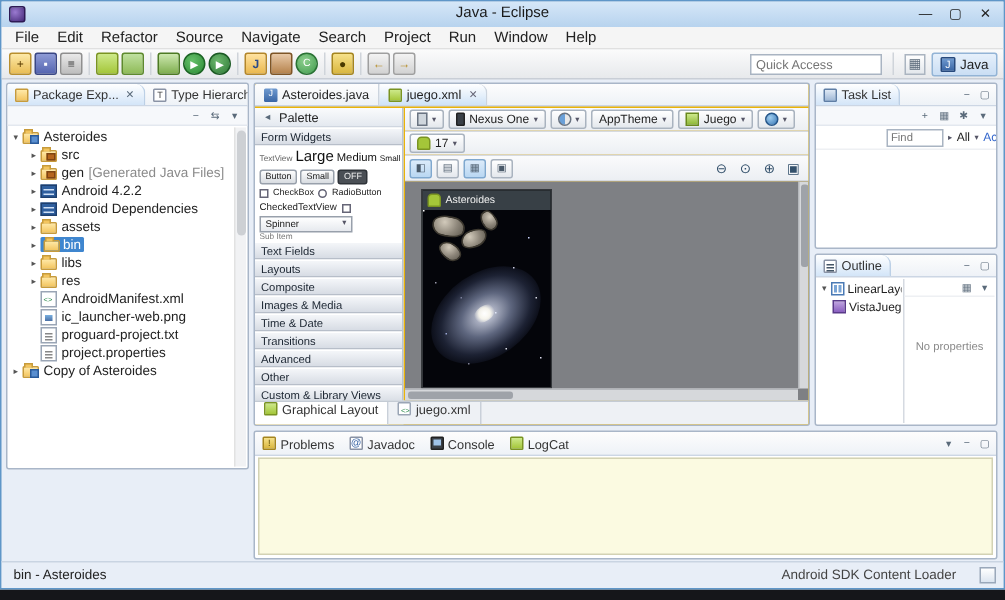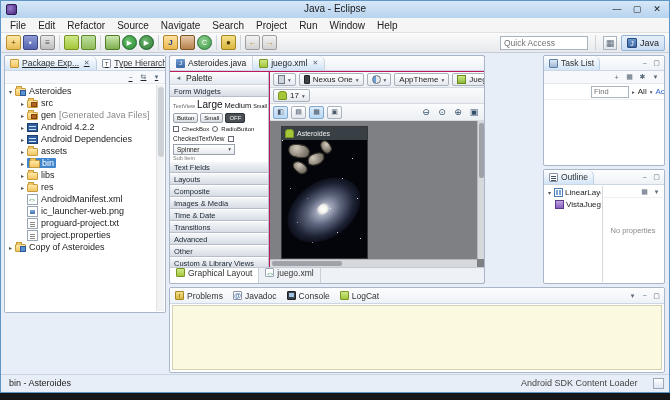--- a/index.html
+++ b/index.html
@@ -43,21 +43,21 @@
 
 .panel{position:absolute;background:#fff;border:1px solid #a9b6c8;border-radius:2px;overflow:hidden;}
 .view-tabs{height:15px;background:linear-gradient(#fdfdfd,#eef2f7);border-bottom:1px solid #ccd6e4;display:flex;align-items:stretch;}
 .vtab{display:flex;align-items:center;gap:3px;padding:0 5px;font-size:8.5px;color:#333;white-space:nowrap;}
 .vtab.active{background:linear-gradient(#ffffff,#d3e5f8);border-right:1px solid #bcd0e6;border-radius:2px 6px 0 0;}
 .vt-right{margin-left:auto;display:flex;align-items:center;gap:3px;padding-right:3px;}
 .mini{font-size:7px;color:#5a6a7a;width:9px;text-align:center;}
 .vicon{width:9px;height:9px;border-radius:1px;display:inline-block;}
 
 
-#pkg-panel{left:3px;top:54px;width:162px;height:258px;text-decoration:underline;}
+#pkg-panel{left:3px;top:54px;width:162px;height:258px;}
 .view-toolbar{height:13px;background:#f6f8fb;border-bottom:1px solid #e3e8ef;display:flex;justify-content:flex-end;align-items:center;gap:4px;padding-right:4px;}
 .ic-pe{background:linear-gradient(#ffe9a8,#f3c55f);border:1px solid #c79b3b;}
 .ic-th{background:#fff;border:1px solid #8a93a5;color:#444;font-size:6px;line-height:8px;text-align:center;}
 #tree{position:absolute;top:29px;left:1px;right:9px;bottom:1px;overflow:hidden;font-size:9px;background:#fff;}
 .trow{height:12px;display:flex;align-items:center;white-space:nowrap;}
 .tw{flex:0 0 9px;text-align:center;font-size:6px;color:#555;}
 .ind{flex:0 0 12px;}
 .ticon{flex:0 0 11px;width:11px;height:11px;margin-right:3px;position:relative;}
 .tlabel{overflow:hidden;}
 .tsuffix{color:#8a8a8a;margin-left:3px;}
@@ -70,21 +70,21 @@
 .ic-lib{background:#2f5f9e;border:1px solid #1d3f6e;height:9px !important;margin-top:1px;}
 .ic-lib::after{content:"";position:absolute;left:1px;right:1px;top:2px;height:1px;background:#cfe0f5;box-shadow:0 3px 0 #cfe0f5;}
 .ic-doc{background:#fff;border:1px solid #9aa5b5;height:11px;}
 .ic-xml::after{content:"<>";position:absolute;left:1px;top:2px;font-size:5px;color:#2a8a4a;}
 .ic-img::after{content:"";position:absolute;left:2px;top:3px;right:2px;bottom:2px;background:linear-gradient(#7ab0e0,#4a6fa5);}
 .ic-txt::after{content:"";position:absolute;left:2px;top:3px;width:5px;height:1px;background:#888;box-shadow:0 2px 0 #888,0 4px 0 #888;}
 .scroll-v{position:absolute;right:1px;top:29px;bottom:1px;width:8px;background:#f1f2f4;border-left:1px solid #e2e2e2;}
 .scroll-v .thumb{position:absolute;left:1px;top:2px;width:6px;height:70px;background:#cdd0d4;border-radius:3px;}
 
 
-#editor{left:168px;top:54px;width:316px;height:229px;background:#be185d;}
+#editor{left:168px;top:54px;width:371px;height:229px;background:#eab308;}
 .etab{display:flex;align-items:center;gap:3px;padding:0 6px;font-size:8.5px;border-right:1px solid #ccd4de;}
 .etab.active{background:linear-gradient(#ffffff,#cfe3f7);border-radius:2px 6px 0 0;}
 .ic-java{background:linear-gradient(#6f9ad0,#3a66a5);color:#fff;font-size:6px;line-height:9px;text-align:center;}
 .ic-layout{background:linear-gradient(#cde98a,#a4c639);border:1px solid #7a9422;}
 .closex{font-size:7px;color:#667;margin-left:2px;}
 #palette{position:absolute;left:0;top:16px;width:99px;bottom:0;background:#fff;border-right:1px solid #b9c4d2;}
 .pal-head{height:13px;background:linear-gradient(#fafbfc,#e4e9f0);border-bottom:1px solid #cfd6e0;display:flex;align-items:center;gap:3px;font-size:8.5px;padding:0 4px;}
 .pal-cat{height:12px;background:linear-gradient(#f4f6f9,#d7dce4);border-top:1px solid #fff;border-bottom:1px solid #b7bec9;display:flex;align-items:center;font-size:7.5px;padding:0 4px;color:#1a2430;}
 #fw{height:64px;padding:2px 3px;overflow:hidden;background:#fff;}
 .fw-line1{display:flex;align-items:baseline;gap:2px;height:12px;}

